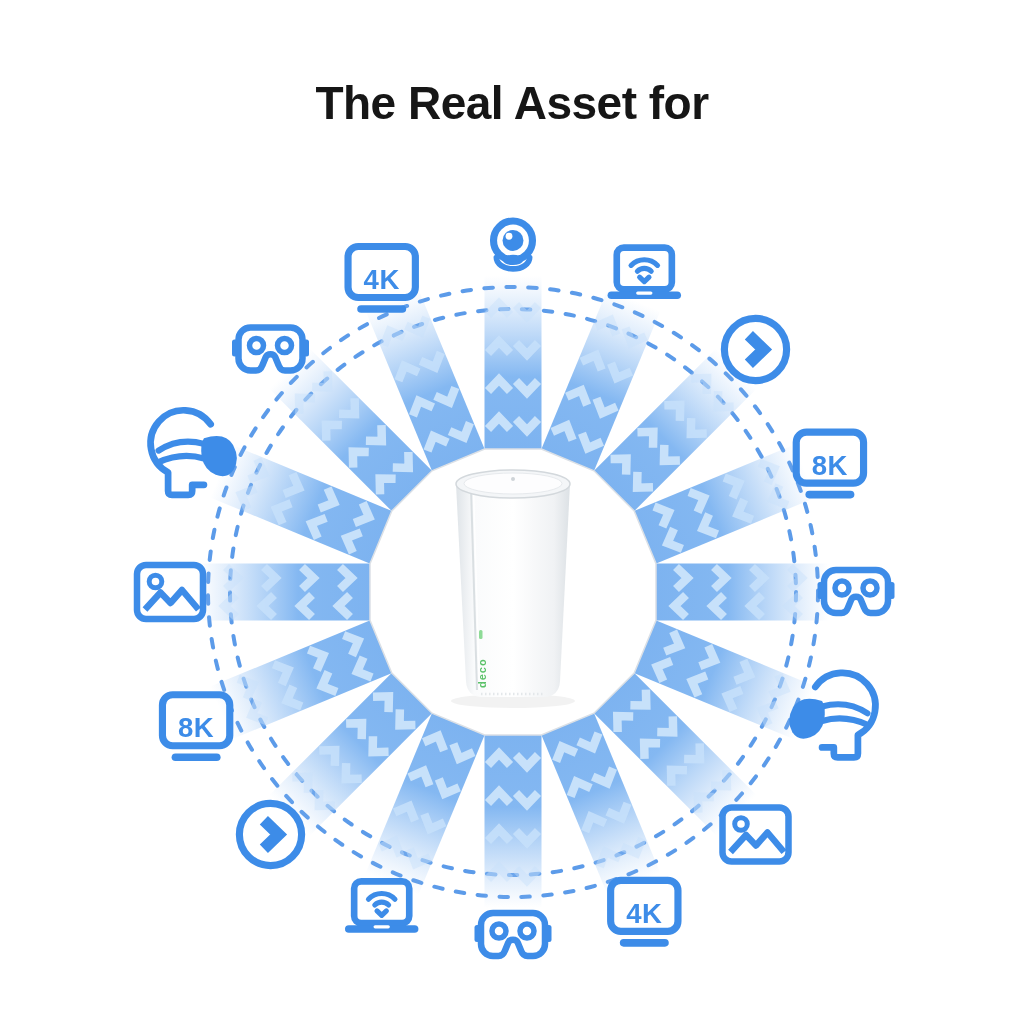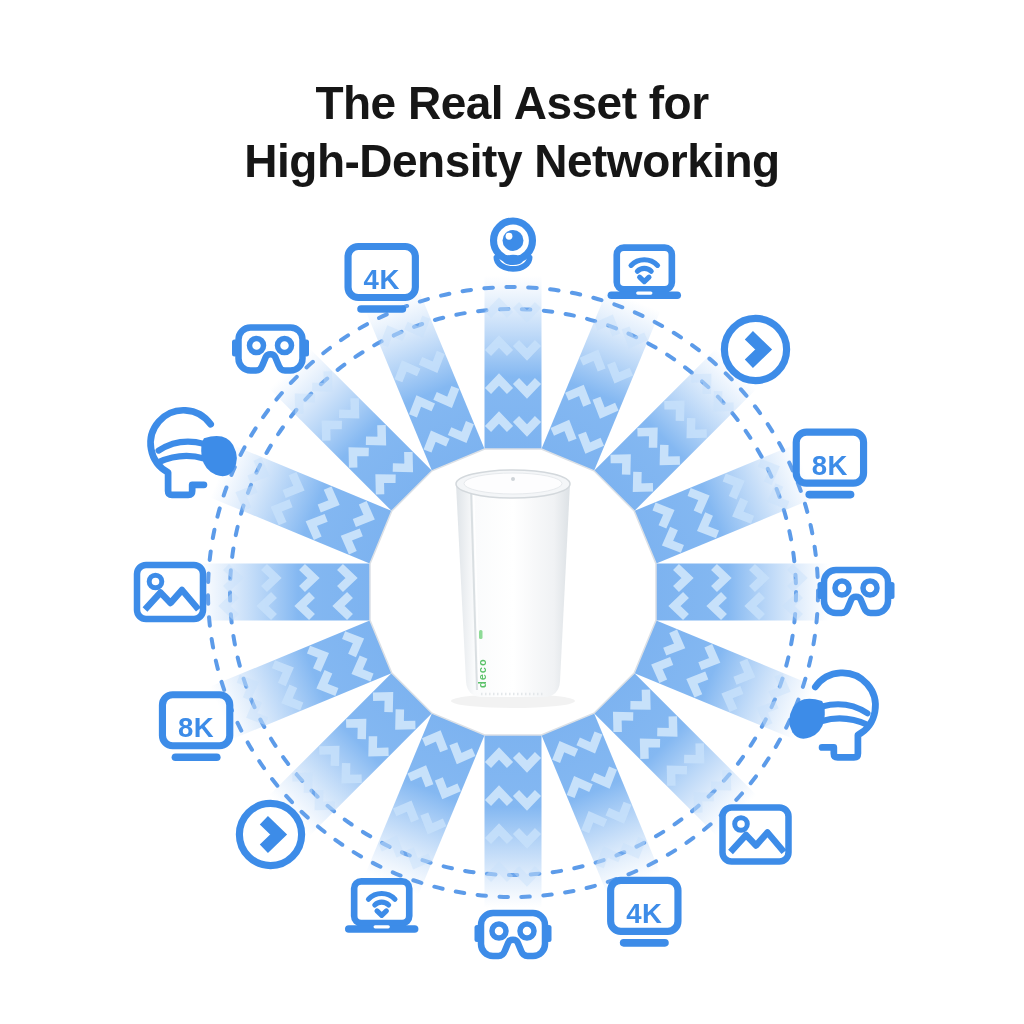--- a/index.html
+++ b/index.html
@@ -20,21 +20,20 @@
   .deco-label{
     font-family:"Liberation Sans", sans-serif;font-weight:bold;font-size:11px;
     letter-spacing:1px;fill:var(--deco-green,#5bc269);
   }
 </style>
 </head>
 <body>
 
 <div class="title-block">
   <div>The Real Asset for</div>
-  <div>High-Density Networking</div>
 </div>
 
 <svg id="diagram" width="1024" height="1024" viewBox="0 0 1024 1024">
   <defs>
     <linearGradient id="beamGrad" gradientUnits="userSpaceOnUse" x1="0" y1="-142" x2="0" y2="-316">
       <stop offset="0" stop-color="#7db3f0" stop-opacity="1"></stop>
       <stop offset="0.42" stop-color="#7fb5f1" stop-opacity="0.96"></stop>
       <stop offset="0.72" stop-color="#8abbf2" stop-opacity="0.45"></stop>
       <stop offset="1" stop-color="#9cc5f4" stop-opacity="0"></stop>
     </linearGradient>

